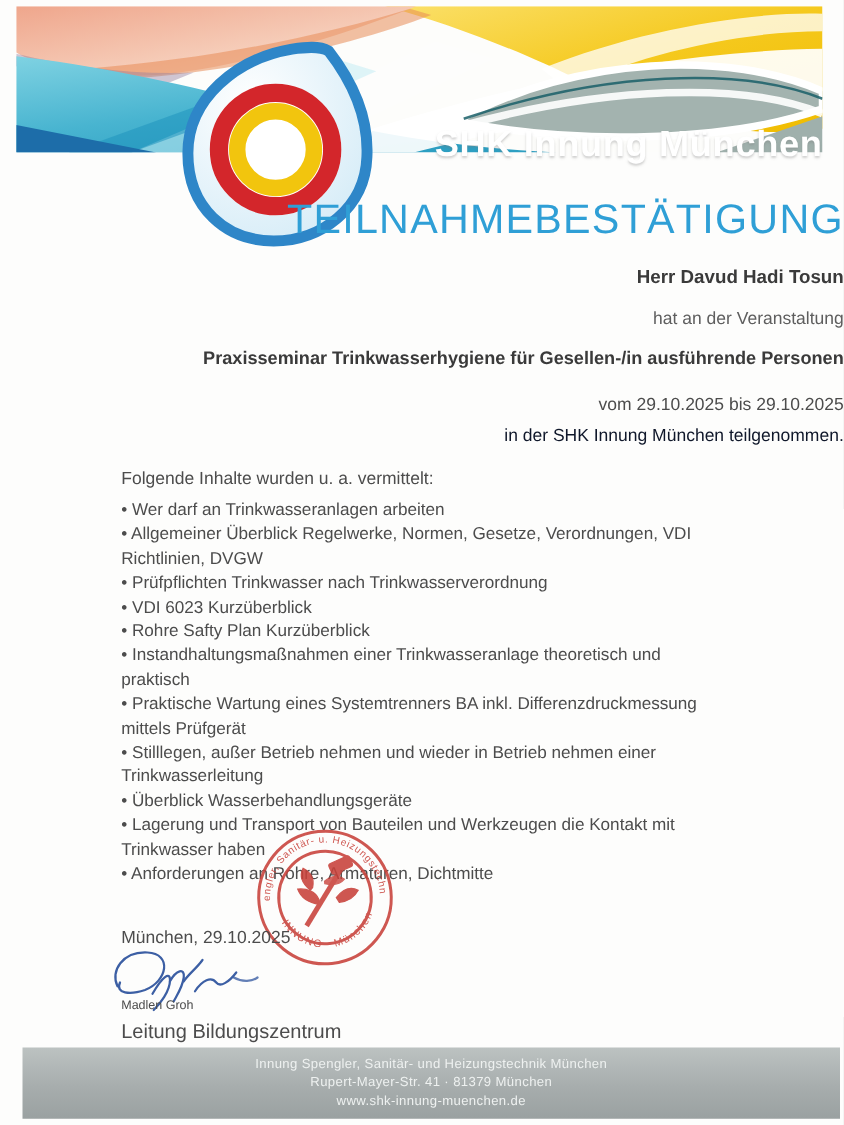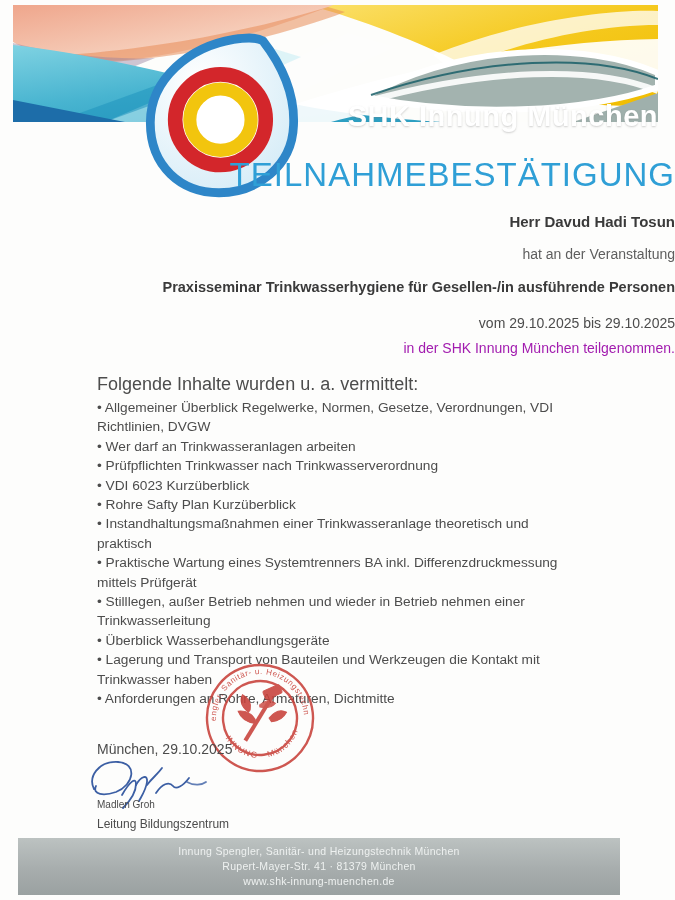--- a/index.html
+++ b/index.html
@@ -18,33 +18,33 @@
     font-size:29px;font-weight:bold;color:#ffffff;letter-spacing:0.5px;
     text-shadow:0 1px 2px rgba(120,120,120,0.35);white-space:nowrap;margin-left:32px;
   }
   
   .cline{position:absolute;left:0;width:675px;text-align:right;}
   .title{top:156px;font-size:33px;font-weight:300;letter-spacing:1px;color:#2f9fd6;}
   .recipient{top:213px;font-size:15px;font-weight:bold;color:#3a3a3a;}
   .intro{top:246px;font-size:14px;color:#5e5e5e;}
   .event{top:279px;font-size:14.5px;font-weight:bold;color:#3a3a3a;}
   .dates{top:315px;font-size:14px;color:#4c4c4c;}
-  .participation{top:340px;font-size:14px;color:#a21caf;}
-  .contents-heading{position:absolute;left:97px;top:374px;font-size:18px;color:#4c4c4c;}
+  .participation{top:340px;font-size:14px;color:#0f172a;}
+  .contents-heading{position:absolute;left:97px;top:374px;font-size:14px;color:#4c4c4c;}
   .bullet-list{position:absolute;left:97px;top:398px;width:486px;font-size:13.7px;line-height:19.4px;color:#4c4c4c;}
   .bullet-item{margin:0;}
   
   .stamp{position:absolute;left:203px;top:661px;width:114px;height:114px;opacity:0.88;transform:rotate(-6deg);}
   .place-date{position:absolute;left:97px;top:741px;font-size:14px;color:#4c4c4c;}
   .signature{position:absolute;left:84px;top:755px;width:125px;height:58px;}
   .signer-name{position:absolute;left:97px;top:799px;font-size:10px;color:#4c4c4c;}
-  .signer-role{position:absolute;left:97px;top:817px;font-size:12px;color:#4c4c4c;}
+  .signer-role{position:absolute;left:97px;top:817px;font-size:16px;color:#4c4c4c;}
   
   .footer-bar{
-    position:absolute;left:18px;top:838px;width:602px;height:57px;
+    position:absolute;left:18px;top:838px;width:654px;height:57px;
     background:linear-gradient(180deg,#bcc2c1 0%,#a7adad 55%,#9aa1a1 100%);
     display:flex;flex-direction:column;justify-content:center;align-items:center;gap:2px;
   }
   .footer-line{font-size:10.5px;line-height:13px;color:#eef1f0;letter-spacing:0.3px;}
 </style>
 </head>
 <body>
 
 <div class="page">
 
@@ -107,22 +107,22 @@
 
   <div class="cline title">TEILNAHMEBESTÄTIGUNG</div>
   <div class="cline recipient">Herr Davud Hadi Tosun</div>
   <div class="cline intro">hat an der Veranstaltung</div>
   <div class="cline event">Praxisseminar Trinkwasserhygiene für Gesellen-/in ausführende Personen</div>
   <div class="cline dates">vom 29.10.2025 bis 29.10.2025</div>
   <div class="cline participation">in der SHK Innung München teilgenommen.</div>
 
   <div class="contents-heading">Folgende Inhalte wurden u. a. vermittelt:</div>
   <div class="bullet-list">
+      <div class="bullet-item">• Wer darf an Trinkwasseranlagen arbeiten</div>
       <div class="bullet-item">• Allgemeiner Überblick Regelwerke, Normen, Gesetze, Verordnungen, VDI Richtlinien, DVGW</div>
-      <div class="bullet-item">• Wer darf an Trinkwasseranlagen arbeiten</div>
       <div class="bullet-item">• Prüfpflichten Trinkwasser nach Trinkwasserverordnung</div>
       <div class="bullet-item">• VDI 6023 Kurzüberblick</div>
       <div class="bullet-item">• Rohre Safty Plan Kurzüberblick</div>
       <div class="bullet-item">• Instandhaltungsmaßnahmen einer Trinkwasseranlage theoretisch und praktisch</div>
       <div class="bullet-item">• Praktische Wartung eines Systemtrenners BA inkl. Differenzdruckmessung mittels Prüfgerät</div>
       <div class="bullet-item">• Stilllegen, außer Betrieb nehmen und wieder in Betrieb nehmen einer Trinkwasserleitung</div>
       <div class="bullet-item">• Überblick Wasserbehandlungsgeräte</div>
       <div class="bullet-item">• Lagerung und Transport von Bauteilen und Werkzeugen die Kontakt mit Trinkwasser haben</div>
       <div class="bullet-item">• Anforderungen an Rohre, Armaturen, Dichtmitte</div>
     </div>

